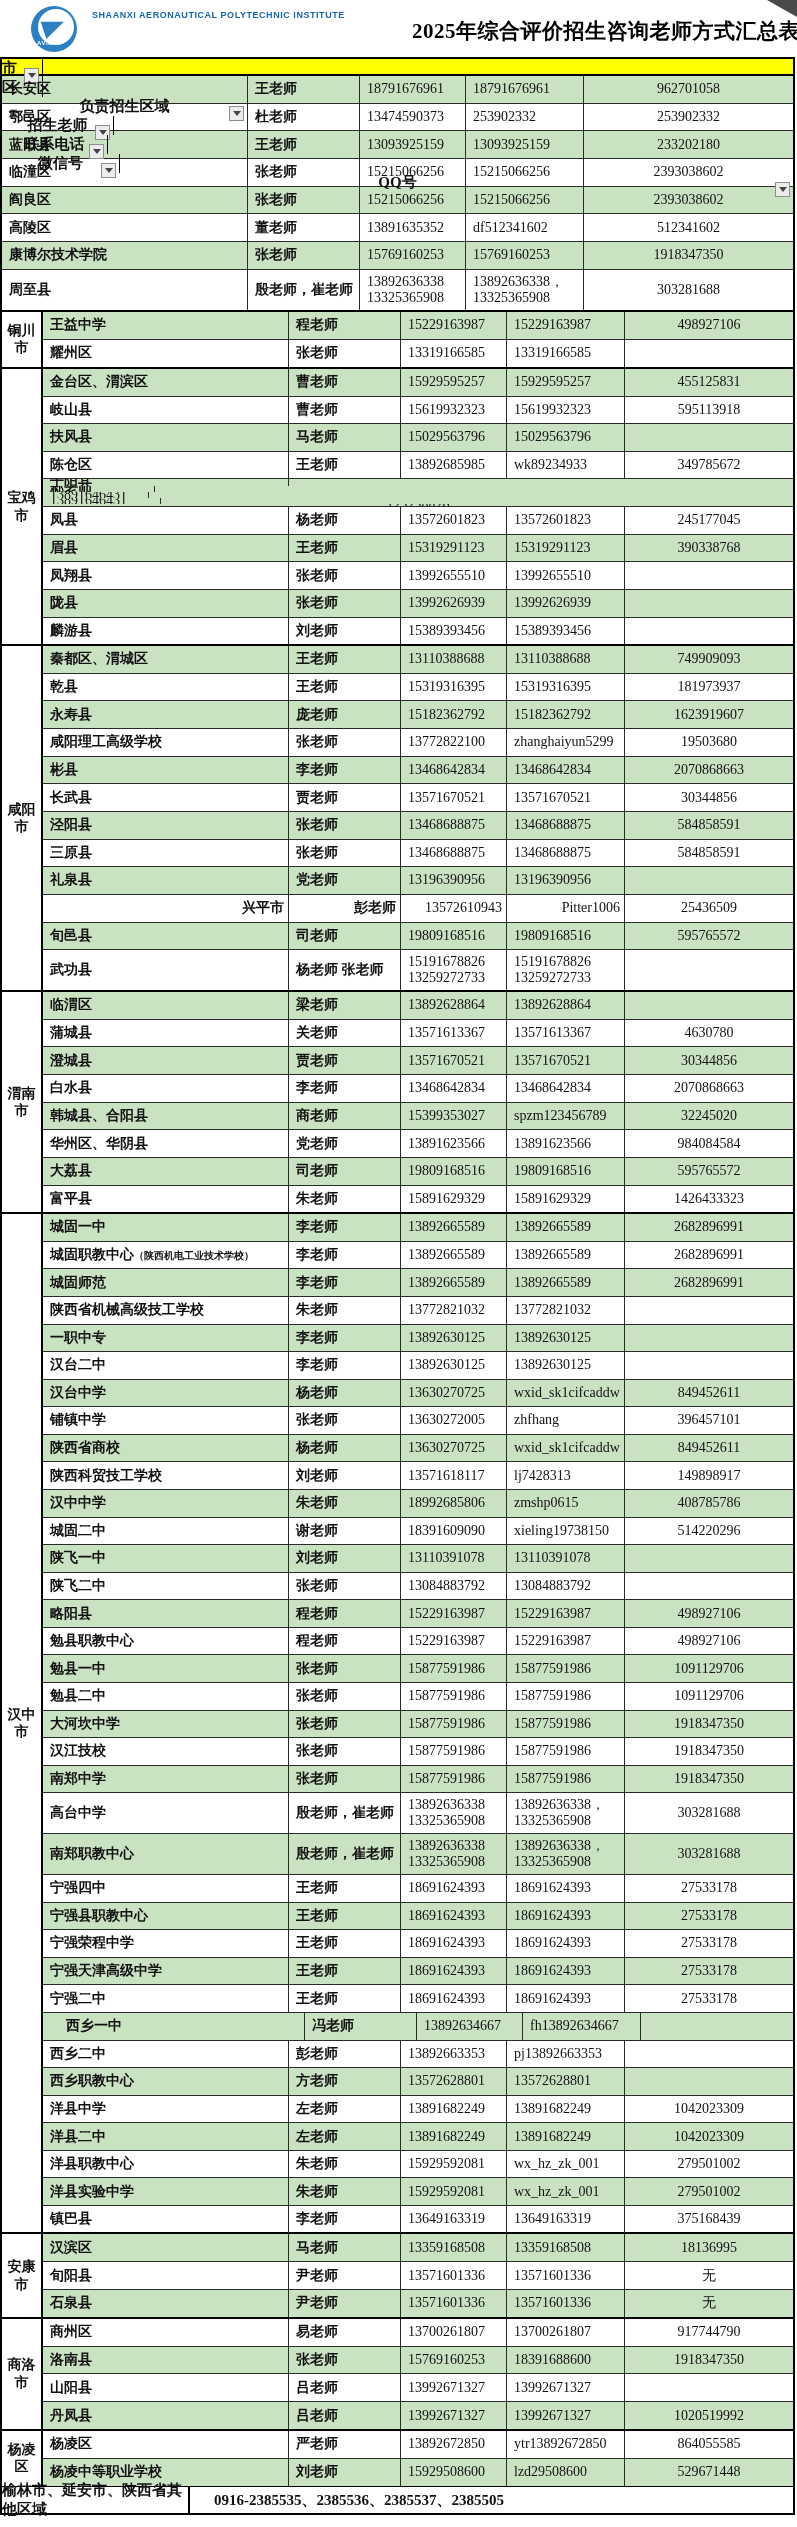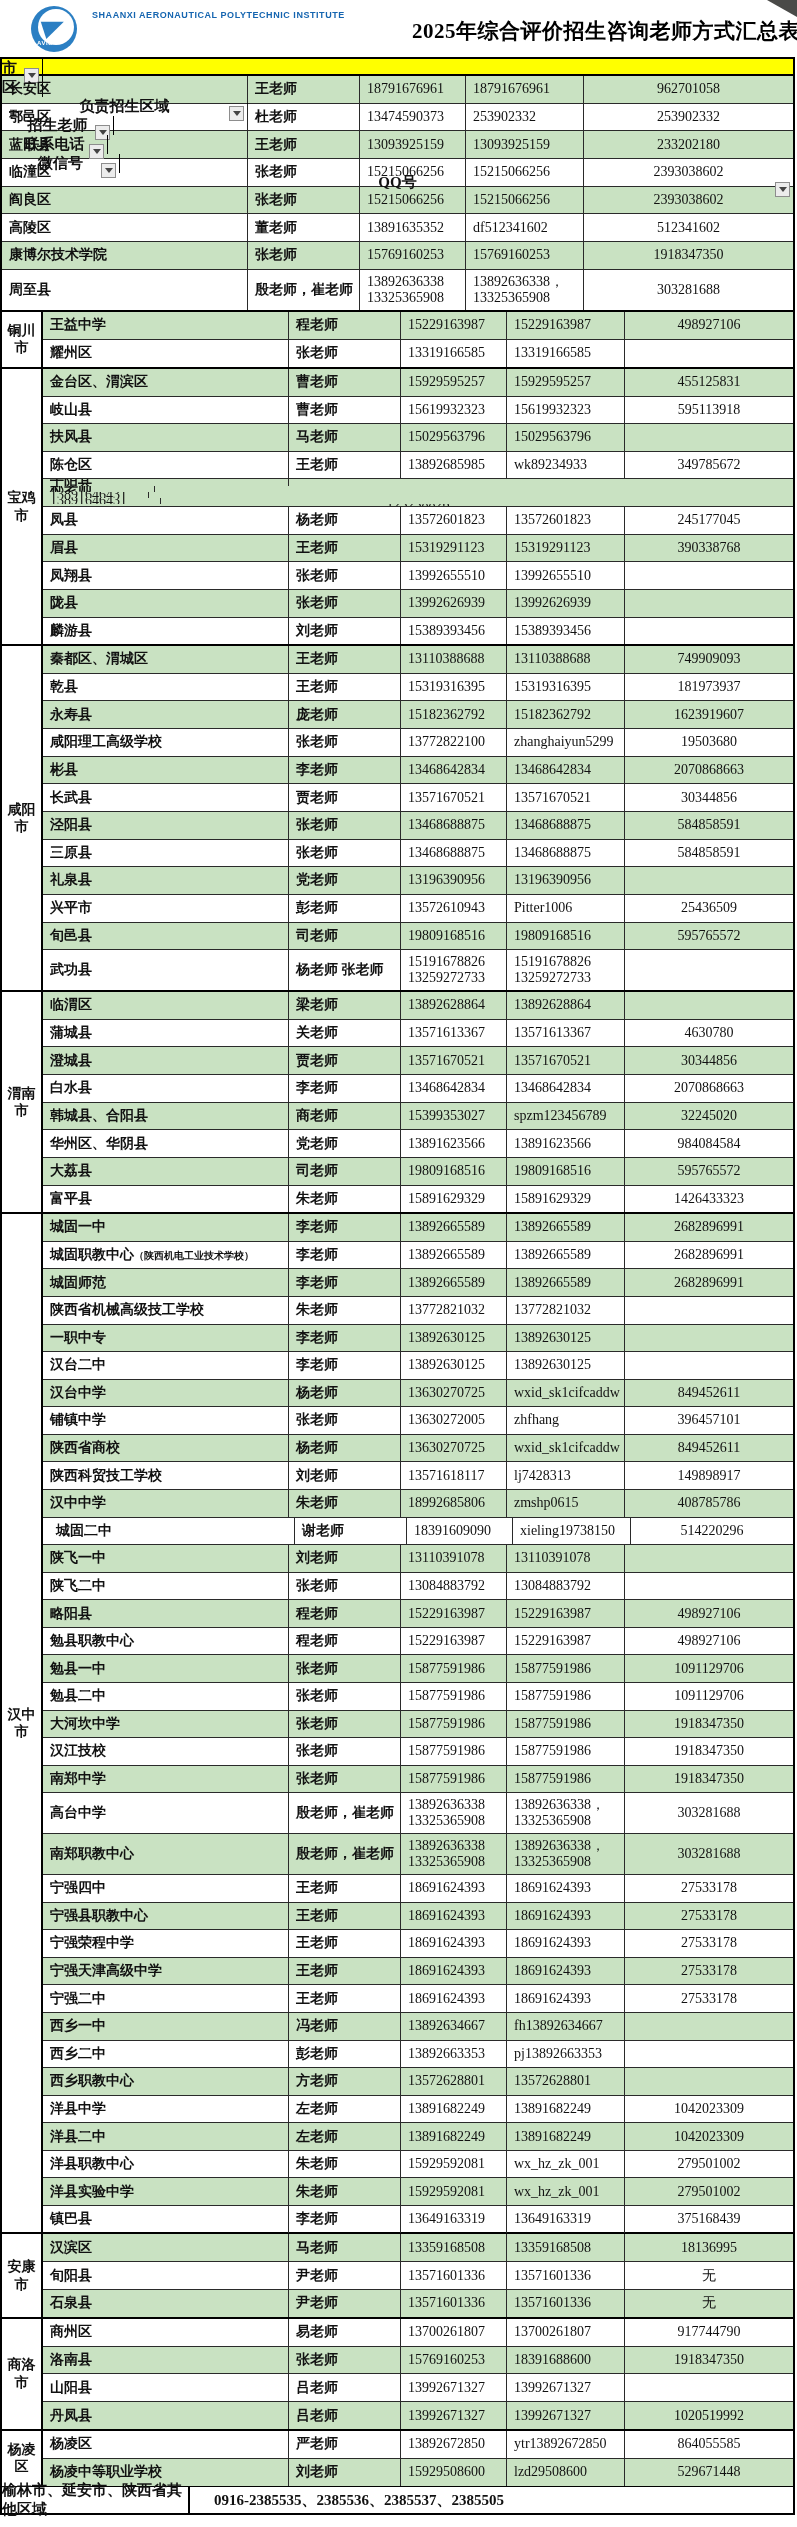--- a/index.html
+++ b/index.html
@@ -632,21 +632,21 @@
               <div class="cell phone c3">
                 <span>13196390956</span>
               </div>
               <div class="cell wechat c4">
                 <span>13196390956</span>
               </div>
               <div class="cell qq c5">
                 <span></span>
               </div>
             </div>
-            <div class="row" style="flex-grow: 1; flex-basis: 0px;">
+            <div class="row" style="flex-grow: 1; flex-basis: 0px; text-align: right;">
               <div class="cell region c1">
                 <span>兴平市</span>
               </div>
               <div class="cell teacher c2">
                 <span>彭老师</span>
               </div>
               <div class="cell phone c3">
                 <span>13572610943</span>
               </div>
               <div class="cell wechat c4">
@@ -1018,21 +1018,21 @@
               <div class="cell phone c3">
                 <span>18992685806</span>
               </div>
               <div class="cell wechat c4">
                 <span>zmshp0615</span>
               </div>
               <div class="cell qq c5">
                 <span>408785786</span>
               </div>
             </div>
-            <div class="row" style="flex-grow: 1; flex-basis: 0px; padding-left: 6px;">
+            <div class="row" style="flex-grow: 1; flex-basis: 0px;">
               <div class="cell region c1">
                 <span>城固二中</span>
               </div>
               <div class="cell teacher c2">
                 <span>谢老师</span>
               </div>
               <div class="cell phone c3">
                 <span>18391609090</span>
               </div>
               <div class="cell wechat c4">
@@ -1311,21 +1311,21 @@
               <div class="cell phone c3">
                 <span>18691624393</span>
               </div>
               <div class="cell wechat c4">
                 <span>18691624393</span>
               </div>
               <div class="cell qq c5">
                 <span>27533178</span>
               </div>
             </div>
-            <div class="row green" style="flex-grow: 1; flex-basis: 0px;">
+            <div class="row green" style="flex-grow: 1; flex-basis: 0px; padding-left: 16px;">
               <div class="cell region c1">
                 <span>西乡一中</span>
               </div>
               <div class="cell teacher c2">
                 <span>冯老师</span>
               </div>
               <div class="cell phone c3">
                 <span>13892634667</span>
               </div>
               <div class="cell wechat c4">

